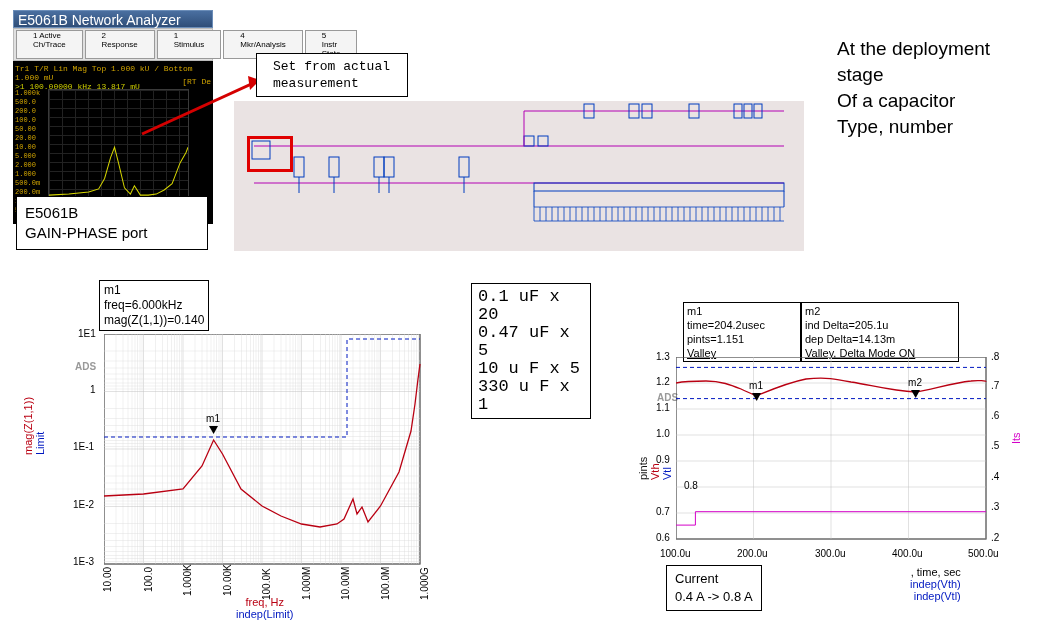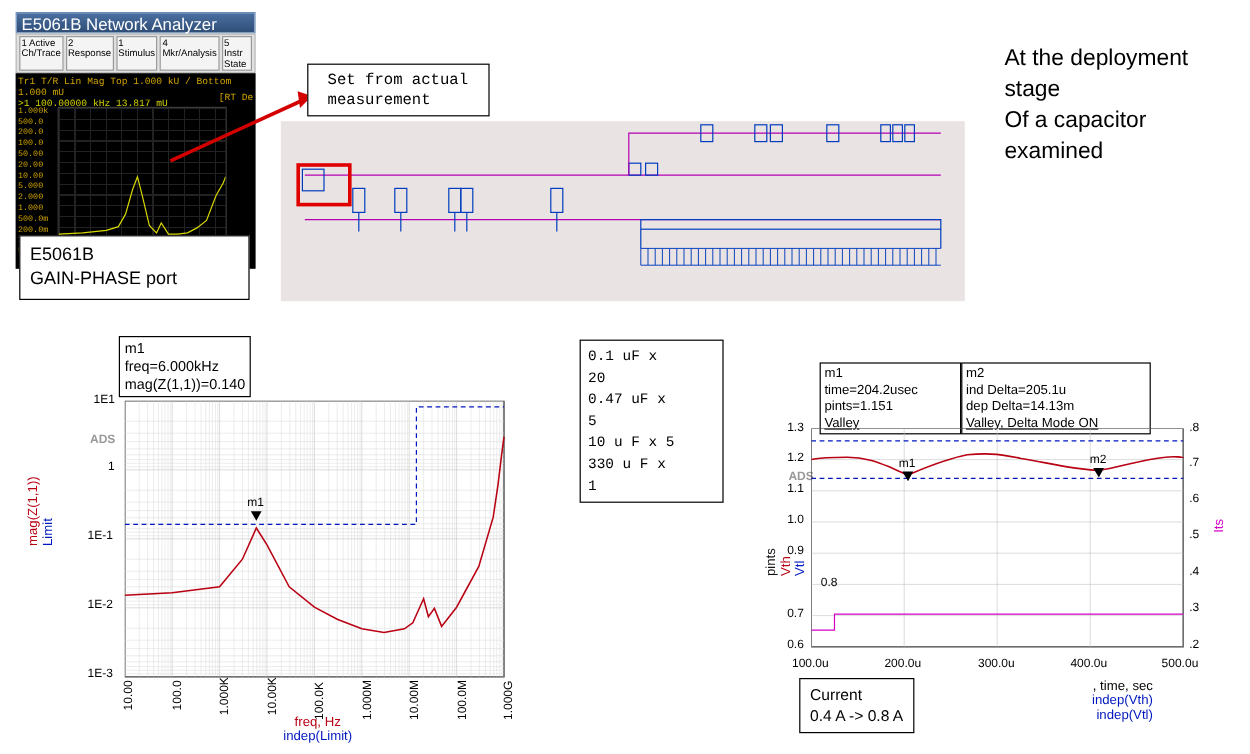--- a/index.html
+++ b/index.html
@@ -2,21 +2,21 @@
 <html><head>
 <meta charset="utf-8">
 <style>
   html,body{margin:0;padding:0;font-family:Arial,Helvetica,sans-serif;font-size:12px;color:#000;background:#fff;}
   .stage{position:relative;width:1042px;height:628px;}
   .abs{position:absolute;}
   
   .analyzer{left:13px;top:10px;width:200px;}
   .an-titlebar{height:14px;background:linear-gradient(#4a6fa0,#2f4e78);color:#fff;font-size:14px;padding:1px 4px;border:1px solid #6b8db8;}
   .an-menu{background:#e0e0e0;font-size:8px;padding:1px 2px;border:1px solid #bbb;display:flex;gap:2px;}
-  .an-menu span{border:1px solid #999;background:#f4f4f4;padding:0 1px;}
+  .an-menu span{border:1px solid #999;background:#f4f4f4;padding:0 16px;}
   .an-dark{background:#000;color:#ffb400;font-family:'Courier New',monospace;font-size:8px;padding:3px 2px 4px 2px;height:156px;position:relative;}
   .an-top{color:#cfa300;}
   .an-status{color:#cfcf00;font-size:8px;}
   .an-yticks{position:absolute;left:2px;top:28px;font-size:7px;color:#cfa300;line-height:9px;}
   .an-grid{position:absolute;left:35px;right:24px;top:28px;bottom:6px;border:1px solid #3a3a3a;
     background-image:
       repeating-linear-gradient(to right,#222 0,#222 1px,transparent 1px,transparent 13px),
       repeating-linear-gradient(to bottom,#222 0,#222 1px,transparent 1px,transparent 9px);
   }
   .an-rt{position:absolute;right:2px;top:16px;color:#cfa300;font-size:8px;}
@@ -50,21 +50,21 @@
   .trace2{stroke:#d400c8;stroke-width:1;fill:none;}
   .limit{stroke:#0018c0;stroke-width:1;stroke-dasharray:4 3;fill:none;}
   .tick-txt{font-size:10px;fill:#000;}
   .ylabL{left:22px;top:455px;transform:rotate(-90deg);transform-origin:left top;font-size:11px;}
   .ylabL .red{color:#b90012;}
   .ylabL .blue{color:#0018c0;}
   .xlabL{left:236px;top:596px;font-size:11px;text-align:center;}
   .xlabL .red{color:#b90012;}
   .xlabL .blue{color:#0018c0;}
   
-  .recipe{left:471px;top:283px;width:106px;border:1px solid #000;font-family:'Courier New',monospace;font-size:12px;line-height:18px;padding:4px 6px;margin-left:12px;}
+  .recipe{left:471px;top:283px;width:106px;border:1px solid #000;font-family:'Courier New',monospace;font-size:17px;line-height:18px;padding:4px 6px;}
   
   .mboxR1{left:683px;top:302px;border:1px solid #000;font-size:11px;line-height:14px;padding:1px 3px;width:110px;}
   .mboxR2{left:801px;top:302px;border:1px solid #000;font-size:11px;line-height:14px;padding:1px 3px;width:150px;}
   .ylabR1{left:637px;top:480px;transform:rotate(-90deg);transform-origin:left top;font-size:11px;}
   .ylabR1 .a{color:#b90012;}
   .ylabR1 .b{color:#0018c0;}
   .ylabR1 .c{color:#111;}
   .ylabR2{left:1010px;top:444px;transform:rotate(-90deg);transform-origin:left top;font-size:11px;color:#d400c8;}
   .xlabR{left:910px;top:566px;font-size:11px;text-align:right;}
   .xlabR .t{color:#000;}
@@ -176,21 +176,21 @@
       </g>
     </svg>
   </div>
 
   <div class="abs red-box"></div>
 
   <div class="abs rnote">
     <div>At the deployment</div>
     <div>stage</div>
     <div>Of a capacitor</div>
-    <div>examined</div>
+    <div>Type, number</div>
   </div>
 
   <div class="abs e5061">
     <div>E5061B</div>
     <div>GAIN-PHASE port</div>
   </div>
 
   <div class="abs mbox">
     <div>m1</div>
     <div>freq=6.000kHz</div>

